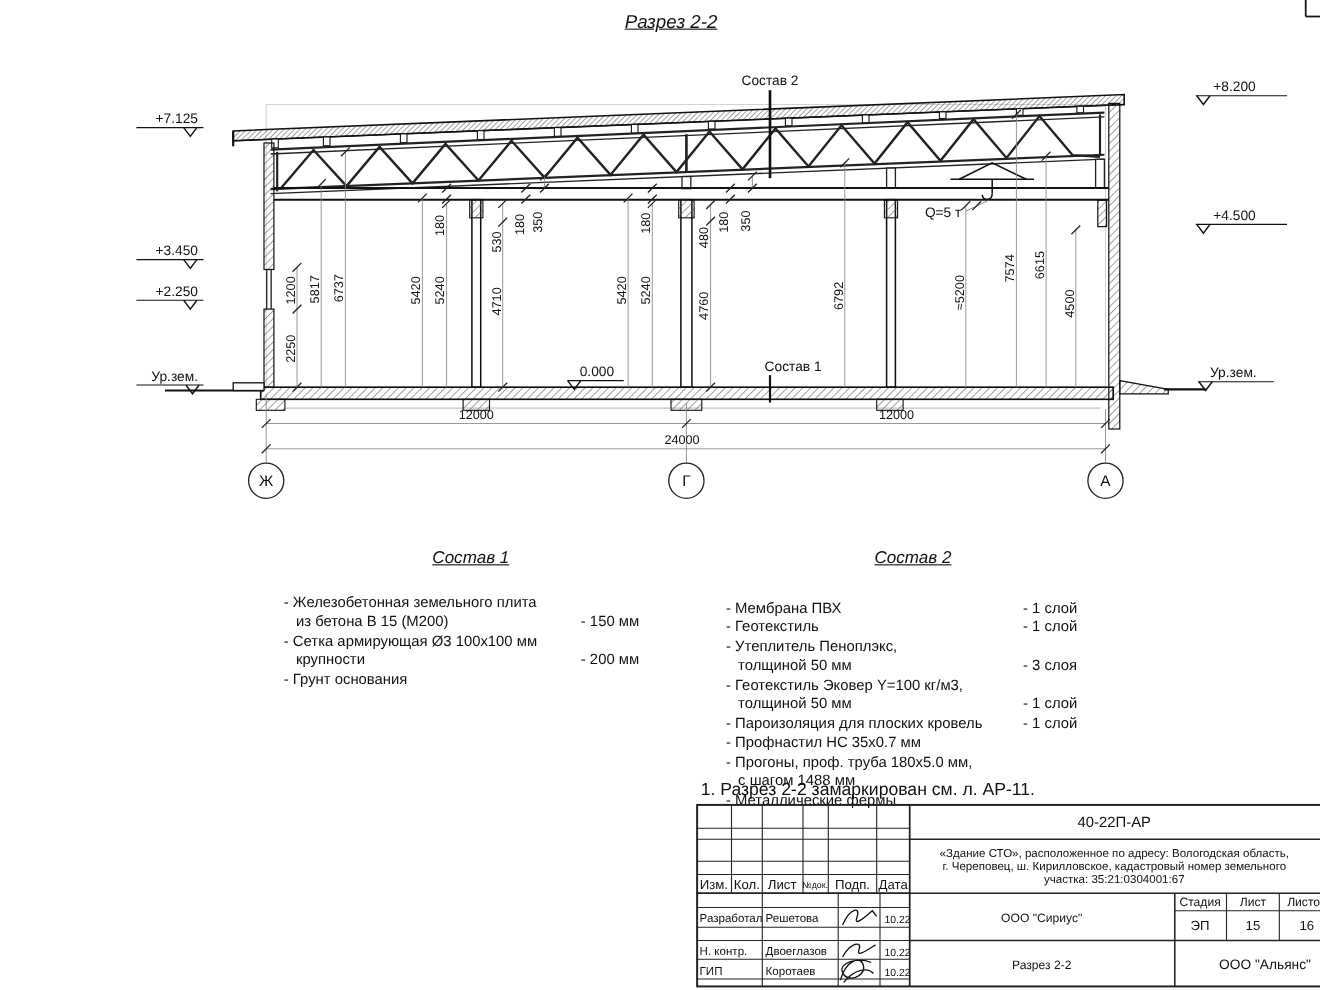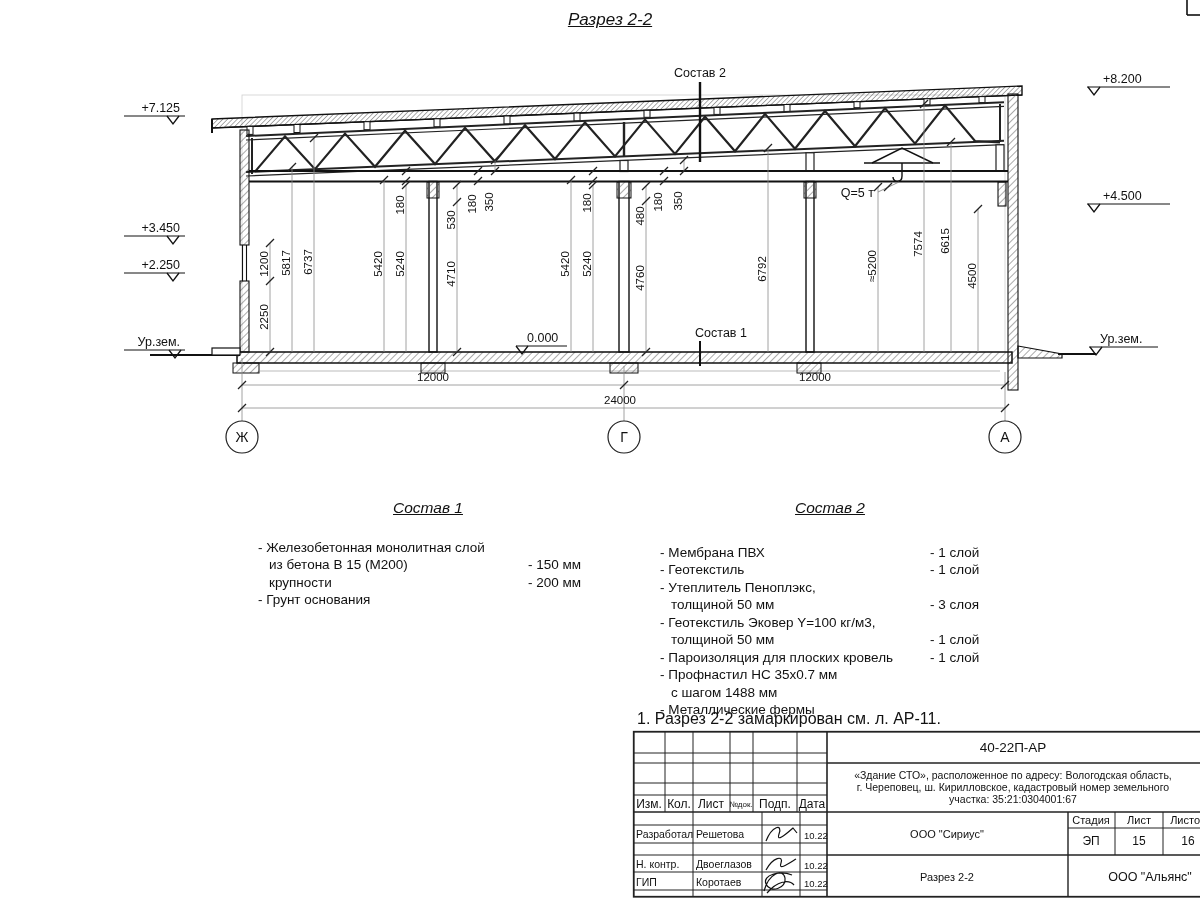--- a/index.html
+++ b/index.html
@@ -282,23 +282,26 @@
       <use href="#ea" x="1094" y="204"></use>
     <text x="1100" y="343">Ур.зем.</text>
     <line x1="1089" y1="347" x2="1158" y2="347" stroke="#111" stroke-width="1"></line>
       <use href="#ea" x="1096" y="347"></use>
   </g>
 </svg>
 
 <div class="sostav" style="left:258px;top:499px;">
   <div class="s-title">Состав 1</div>
   <div class="s-item">
-    <div>- Железобетонная  монолитная слой</div>
+    <div>- Железобетонная  земельного плита</div>
     <div class="cont">из бетона В 15 (М200)</div>
     <span class="val">- 150 мм</span>
+  </div>
+  <div class="s-item">
+    <div>- Сетка армирующая Ø3 100х100 мм</div>
   </div>
   <div class="s-item">
     <div class="cont">крупности</div>
     <span class="val">- 200 мм</span>
   </div>
   <div class="s-item">
     <div>- Грунт основания</div>
   </div>
 </div>
 
@@ -323,20 +326,21 @@
     <span class="val">- 1 слой</span>
   </div>
   <div class="s-item">
     <div>- Пароизоляция для плоских кровель</div>
     <span class="val">- 1 слой</span>
   </div>
   <div class="s-item">
     <div>- Профнастил НС 35х0.7 мм</div>
   </div>
   <div class="s-item">
+    <div>- Прогоны, проф. труба 180х5.0 мм,</div>
     <div class="cont">с шагом 1488 мм</div>
   </div>
   <div class="s-item">
     <div>- Металлические фермы</div>
   </div>
 </div>
 
 <div class="note">1. Разрез 2-2 замаркирован см. л. АР-11.</div>
 
 <svg style="left:633px;top:731px;" width="600" height="169" viewBox="0 0 600 169">

